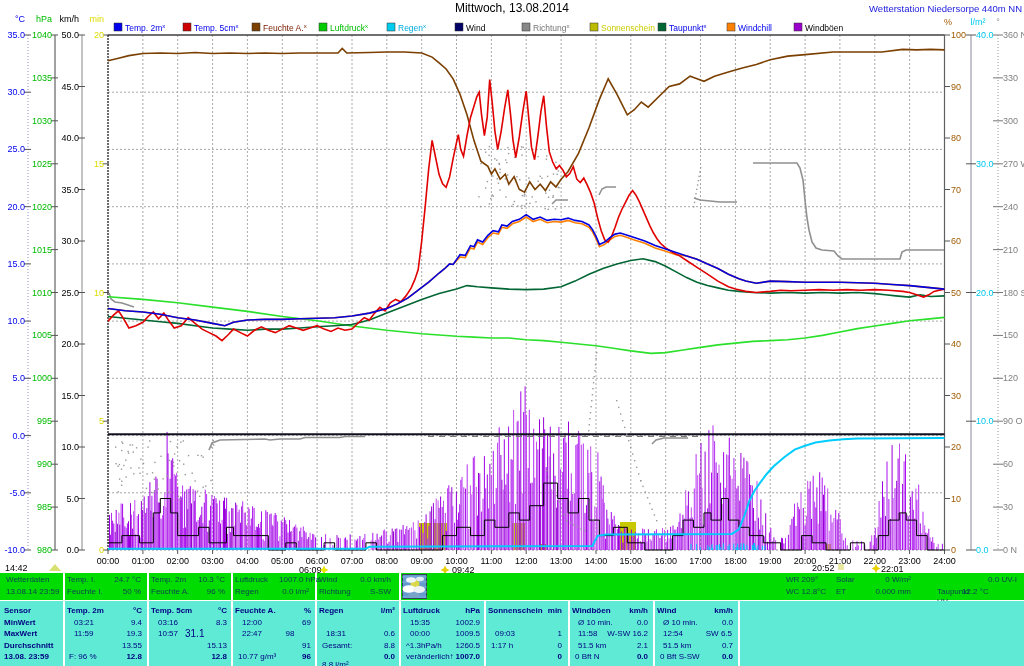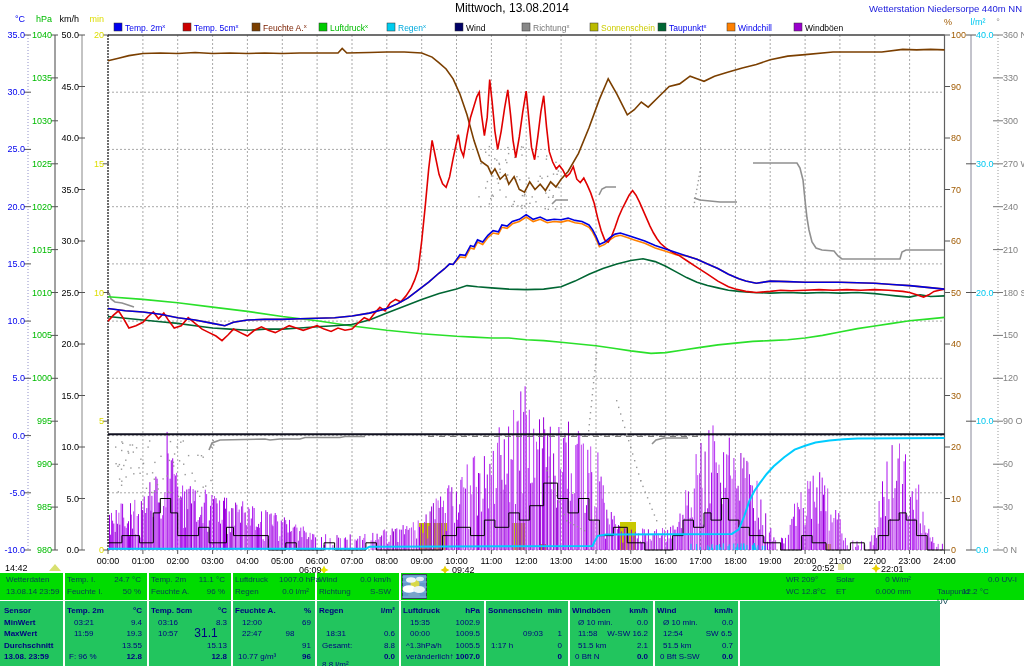--- a/index.html
+++ b/index.html
@@ -1121,21 +1121,21 @@
     <div style="position:absolute;left:315px;top:0;width:2px;height:27px;background:#ffffff;left:315px"></div>
     <div style="position:absolute;left:399px;top:0;width:2px;height:27px;background:#ffffff;left:399px"></div>
     <div style="position:absolute;top:2px;font-size:8px;line-height:9px;color:#07444f;left:6px;">Wetterdaten</div>
     <div style="position:absolute;top:14px;font-size:8px;line-height:9px;color:#07444f;left:6px;">13.08.14 23:59</div>
     <div style="position:absolute;top:2px;font-size:8px;line-height:9px;color:#07444f;left:67px;">Temp. I.</div>
     <div style="position:absolute;top:14px;font-size:8px;line-height:9px;color:#07444f;left:67px;">Feuchte I.</div>
     <div style="position:absolute;top:2px;font-size:8px;line-height:9px;color:#07444f;left:95px;width:46px;text-align:right;">24.7 °C</div>
     <div style="position:absolute;top:14px;font-size:8px;line-height:9px;color:#07444f;left:95px;width:46px;text-align:right;">50 %</div>
     <div style="position:absolute;top:2px;font-size:8px;line-height:9px;color:#07444f;left:151px;">Temp. 2m</div>
     <div style="position:absolute;top:14px;font-size:8px;line-height:9px;color:#07444f;left:151px;">Feuchte A.</div>
-    <div style="position:absolute;top:2px;font-size:8px;line-height:9px;color:#07444f;left:179px;width:46px;text-align:right;">11.1 °C</div>
+    <div style="position:absolute;top:2px;font-size:8px;line-height:9px;color:#07444f;left:179px;width:46px;text-align:right;">10.3 °C</div>
     <div style="position:absolute;top:14px;font-size:8px;line-height:9px;color:#07444f;left:179px;width:46px;text-align:right;">96 %</div>
     <div style="position:absolute;top:2px;font-size:8px;line-height:9px;color:#07444f;left:235px;">Luftdruck</div>
     <div style="position:absolute;top:14px;font-size:8px;line-height:9px;color:#07444f;left:235px;">Regen</div>
     <div style="position:absolute;top:2px;font-size:8px;line-height:9px;color:#07444f;left:255px;width:65px;text-align:right;">1007.0 hPa</div>
     <div style="position:absolute;top:14px;font-size:8px;line-height:9px;color:#07444f;left:255px;width:54px;text-align:right;">0.0 l/m²</div>
     <div style="position:absolute;top:2px;font-size:8px;line-height:9px;color:#07444f;left:319px;">Wind</div>
     <div style="position:absolute;top:14px;font-size:8px;line-height:9px;color:#07444f;left:319px;">Richtung</div>
     <div style="position:absolute;top:2px;font-size:8px;line-height:9px;color:#07444f;left:339px;width:52px;text-align:right;">0.0 km/h</div>
     <div style="position:absolute;top:14px;font-size:8px;line-height:9px;color:#07444f;left:339px;width:52px;text-align:right;">S-SW</div>
     <svg style="position:absolute;left:402px;top:1px" width="25" height="25" viewBox="0 0 25 25">
@@ -1159,21 +1159,21 @@
     <div style="position:absolute;top:14px;font-size:8px;line-height:9px;color:#07444f;left:786px;">WC 12.8°C</div>
     <div style="position:absolute;top:2px;font-size:8px;line-height:9px;color:#07444f;left:836px;">Solar</div>
     <div style="position:absolute;top:14px;font-size:8px;line-height:9px;color:#07444f;left:836px;">ET</div>
     <div style="position:absolute;top:2px;font-size:8px;line-height:9px;color:#07444f;left:855px;width:56px;text-align:right;">0 W/m²</div>
     <div style="position:absolute;top:14px;font-size:8px;line-height:9px;color:#07444f;left:855px;width:56px;text-align:right;">0.000 mm</div>
     <div style="position:absolute;top:2px;font-size:8px;line-height:9px;color:#07444f;left:937px;margin-top:22px;">UV</div>
     <div style="position:absolute;top:14px;font-size:8px;line-height:9px;color:#07444f;left:937px;">Taupunkt</div>
     <div style="position:absolute;top:2px;font-size:8px;line-height:9px;color:#07444f;left:962px;width:55px;text-align:right;">0.0 UV-I</div>
     <div style="position:absolute;top:14px;font-size:8px;line-height:9px;color:#07444f;left:962px;width:51px;text-align:left;">12.2 °C</div>
   </div>
-<div style="position:absolute;top:601px;left:0;width:940px;height:65px;background:#22c55e">
+<div style="position:absolute;top:601px;left:0;width:1024px;height:65px;background:#5eead4">
     <div style="position:absolute;left:63px;top:0;width:2px;height:65px;background:#ffffff"></div>
     <div style="position:absolute;left:147px;top:0;width:2px;height:65px;background:#ffffff"></div>
     <div style="position:absolute;left:231px;top:0;width:2px;height:65px;background:#ffffff"></div>
     <div style="position:absolute;left:315px;top:0;width:2px;height:65px;background:#ffffff"></div>
     <div style="position:absolute;left:399px;top:0;width:2px;height:65px;background:#ffffff"></div>
     <div style="position:absolute;left:484px;top:0;width:2px;height:65px;background:#ffffff"></div>
     <div style="position:absolute;left:568px;top:0;width:2px;height:65px;background:#ffffff"></div>
     <div style="position:absolute;left:653px;top:0;width:2px;height:65px;background:#ffffff"></div>
     <div style="position:absolute;left:738px;top:0;width:2px;height:65px;background:#ffffff"></div>
     <div style="position:absolute;top:5px;font-size:8px;line-height:9px;color:#000080;font-weight:bold;left:4px;">Sensor</div>
@@ -1188,21 +1188,21 @@
     <div style="position:absolute;top:28px;font-size:8px;line-height:9px;color:#000080;left:74px;">11:59</div>
     <div style="position:absolute;top:28px;font-size:8px;line-height:9px;color:#000080;left:100px;width:42px;text-align:right;">19.3</div>
     <div style="position:absolute;top:39.5px;font-size:8px;line-height:9px;color:#000080;left:100px;width:42px;text-align:right;">13.55</div>
     <div style="position:absolute;top:51px;font-size:8px;line-height:9px;color:#000080;left:69px;">F: 96 %</div>
     <div style="position:absolute;top:51px;font-size:8px;line-height:9px;color:#000080;font-weight:bold;left:100px;width:42px;text-align:right;">12.8</div>
     <div style="position:absolute;top:5px;font-size:8px;line-height:9px;color:#000080;font-weight:bold;left:151px;">Temp. 5cm</div>
     <div style="position:absolute;top:5px;font-size:8px;line-height:9px;color:#000080;font-weight:bold;left:185px;width:42px;text-align:right;">°C</div>
     <div style="position:absolute;top:16.5px;font-size:8px;line-height:9px;color:#000080;left:158px;">03:16</div>
     <div style="position:absolute;top:16.5px;font-size:8px;line-height:9px;color:#000080;left:185px;width:42px;text-align:right;">8.3</div>
     <div style="position:absolute;top:28px;font-size:8px;line-height:9px;color:#000080;left:158px;">10:57</div>
-    <div style="position:absolute;top:28px;font-size:12px;line-height:9px;color:#000080;left:185px;width:42px;text-align:center;">31.1</div>
+    <div style="position:absolute;top:28px;font-size:10px;line-height:9px;color:#000080;left:185px;width:42px;text-align:left;">31.1</div>
     <div style="position:absolute;top:39.5px;font-size:8px;line-height:9px;color:#000080;left:185px;width:42px;text-align:right;">15.13</div>
     <div style="position:absolute;top:51px;font-size:8px;line-height:9px;color:#000080;font-weight:bold;left:185px;width:42px;text-align:right;">12.8</div>
     <div style="position:absolute;top:5px;font-size:8px;line-height:9px;color:#000080;font-weight:bold;left:235px;">Feuchte A.</div>
     <div style="position:absolute;top:5px;font-size:8px;line-height:9px;color:#000080;font-weight:bold;left:269px;width:42px;text-align:right;">%</div>
     <div style="position:absolute;top:16.5px;font-size:8px;line-height:9px;color:#000080;left:242px;">12:00</div>
     <div style="position:absolute;top:16.5px;font-size:8px;line-height:9px;color:#000080;left:269px;width:42px;text-align:right;">69</div>
     <div style="position:absolute;top:28px;font-size:8px;line-height:9px;color:#000080;left:242px;">22:47</div>
     <div style="position:absolute;top:28px;font-size:8px;line-height:9px;color:#000080;left:269px;width:42px;text-align:center;">98</div>
     <div style="position:absolute;top:39.5px;font-size:8px;line-height:9px;color:#000080;left:269px;width:42px;text-align:right;">91</div>
     <div style="position:absolute;top:51px;font-size:8px;line-height:9px;color:#000080;left:238px;">10.77 g/m³</div>
@@ -1215,26 +1215,26 @@
     <div style="position:absolute;top:39.5px;font-size:8px;line-height:9px;color:#000080;left:351px;width:44px;text-align:right;">8.8</div>
     <div style="position:absolute;top:35px;font-size:8px;line-height:9px;color:#000080;left:322px;margin-top:24px;">8.8 l/m²</div>
     <div style="position:absolute;top:51px;font-size:8px;line-height:9px;color:#000080;font-weight:bold;left:351px;width:44px;text-align:right;">0.0</div>
     <div style="position:absolute;top:5px;font-size:8px;line-height:9px;color:#000080;font-weight:bold;left:403px;">Luftdruck</div>
     <div style="position:absolute;top:5px;font-size:8px;line-height:9px;color:#000080;font-weight:bold;left:434px;width:46px;text-align:right;">hPa</div>
     <div style="position:absolute;top:16.5px;font-size:8px;line-height:9px;color:#000080;left:410px;">15:35</div>
     <div style="position:absolute;top:16.5px;font-size:8px;line-height:9px;color:#000080;left:434px;width:46px;text-align:right;">1002.9</div>
     <div style="position:absolute;top:28px;font-size:8px;line-height:9px;color:#000080;left:410px;">00:00</div>
     <div style="position:absolute;top:28px;font-size:8px;line-height:9px;color:#000080;left:434px;width:46px;text-align:right;">1009.5</div>
     <div style="position:absolute;top:39.5px;font-size:8px;line-height:9px;color:#000080;left:406px;">^1.3hPa/h</div>
-    <div style="position:absolute;top:39.5px;font-size:8px;line-height:9px;color:#000080;left:434px;width:46px;text-align:right;">1005.5</div>
+    <div style="position:absolute;top:39.5px;font-size:8px;line-height:9px;color:#000080;left:434px;width:46px;text-align:right;">1260.5</div>
     <div style="position:absolute;top:51px;font-size:8px;line-height:9px;color:#000080;left:406px;">veränderlich↑</div>
     <div style="position:absolute;top:51px;font-size:8px;line-height:9px;color:#000080;font-weight:bold;left:434px;width:46px;text-align:right;">1007.0</div>
     <div style="position:absolute;top:5px;font-size:8px;line-height:9px;color:#000080;font-weight:bold;left:488px;">Sonnenschein</div>
     <div style="position:absolute;top:5px;font-size:8px;line-height:9px;color:#000080;font-weight:bold;left:520px;width:42px;text-align:right;">min</div>
-    <div style="position:absolute;top:28px;font-size:8px;line-height:9px;color:#000080;left:495px;margin-left:28px;">09:03</div>
+    <div style="position:absolute;top:28px;font-size:8px;line-height:9px;color:#000080;left:495px;">09:03</div>
     <div style="position:absolute;top:28px;font-size:8px;line-height:9px;color:#000080;left:520px;width:42px;text-align:right;">1</div>
     <div style="position:absolute;top:39.5px;font-size:8px;line-height:9px;color:#000080;left:491px;">1:17 h</div>
     <div style="position:absolute;top:39.5px;font-size:8px;line-height:9px;color:#000080;left:520px;width:42px;text-align:right;">0</div>
     <div style="position:absolute;top:51px;font-size:8px;line-height:9px;color:#000080;font-weight:bold;left:520px;width:42px;text-align:right;">0</div>
     <div style="position:absolute;top:5px;font-size:8px;line-height:9px;color:#000080;font-weight:bold;left:572px;">Windböen</div>
     <div style="position:absolute;top:5px;font-size:8px;line-height:9px;color:#000080;font-weight:bold;left:604px;width:44px;text-align:right;">km/h</div>
     <div style="position:absolute;top:16.5px;font-size:8px;line-height:9px;color:#000080;left:578px;">Ø 10 min.</div>
     <div style="position:absolute;top:16.5px;font-size:8px;line-height:9px;color:#000080;left:604px;width:44px;text-align:right;">0.0</div>
     <div style="position:absolute;top:28px;font-size:8px;line-height:9px;color:#000080;left:578px;">11:58</div>
     <div style="position:absolute;top:28px;font-size:8px;line-height:9px;color:#000080;left:604px;width:44px;text-align:right;">W-SW 16.2</div>

